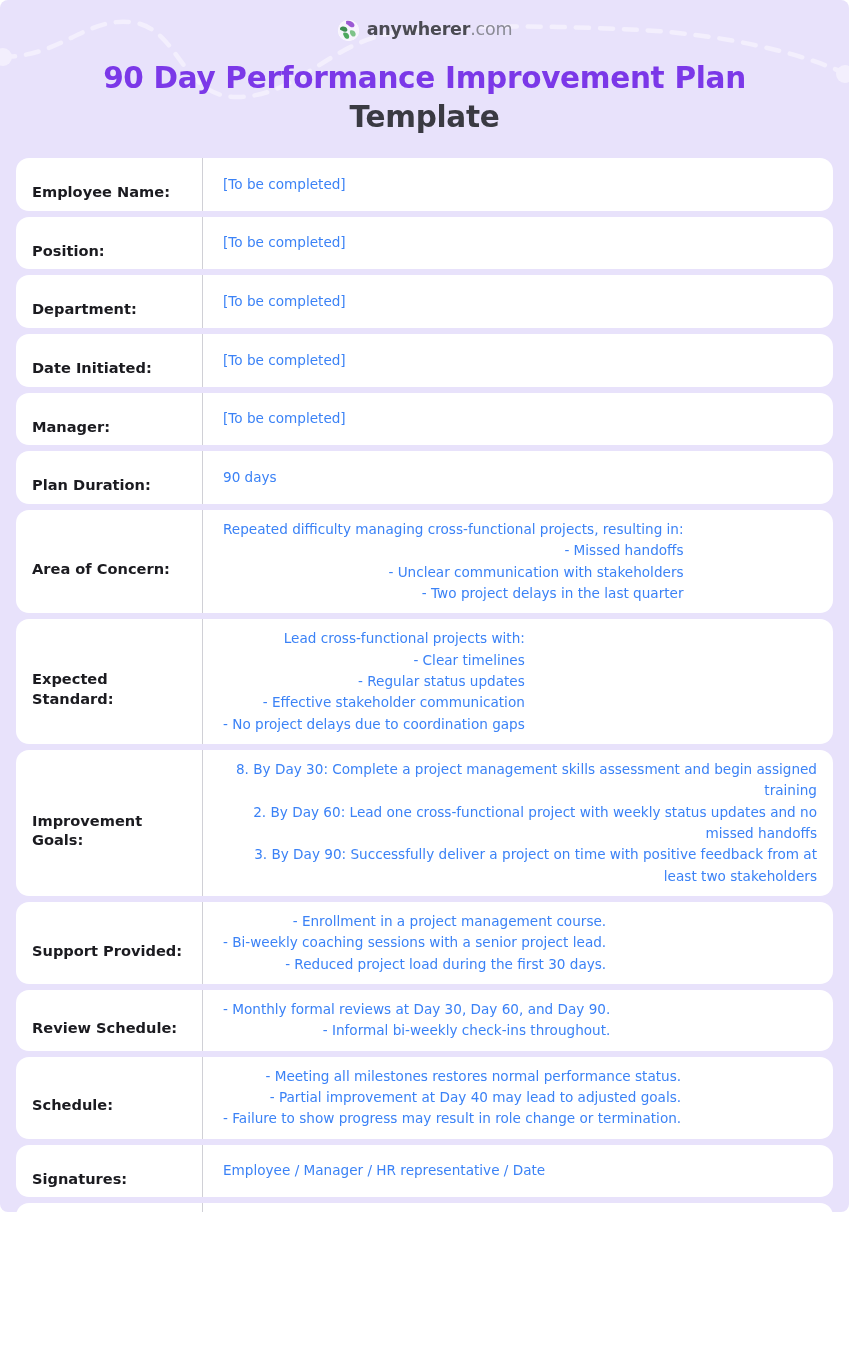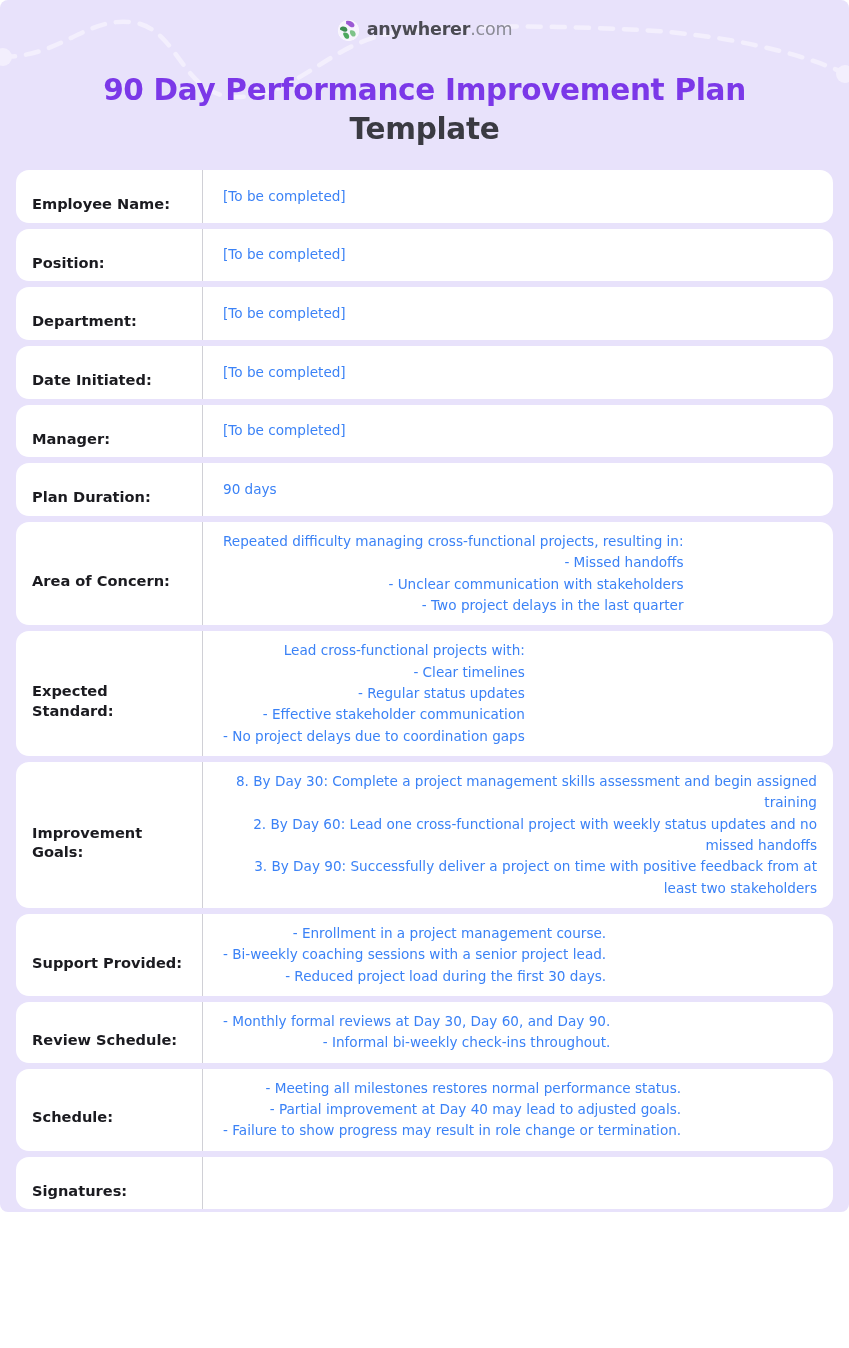--- a/index.html
+++ b/index.html
@@ -58,21 +58,21 @@
     color: #4b4b53;
     letter-spacing: -0.2px;
     line-height: 1;
   }
   .brand-text .tld {
     font-weight: normal;
     color: #8a8a95;
   }
 
   .title {
-    margin: 28px 70px 0 70px;
+    margin: 16px 70px 0 70px;
     text-align: center;
     font-size: 29.5px;
     font-weight: bold;
     line-height: 1.32;
     color: #7b38e8;
     letter-spacing: -0.3px;
   }
   .title .plain {
     color: #3a3a42;
   }
@@ -210,20 +210,21 @@
 - Informal bi-weekly check-ins throughout.</div>
       </div>
       <div class="row">
         <div class="cell-label">Schedule:</div>
         <div class="cell-value">- Meeting all milestones restores normal performance status.
 - Partial improvement at Day 40 may lead to adjusted goals.
 - Failure to show progress may result in role change or termination.</div>
       </div>
       <div class="row">
         <div class="cell-label">Signatures:</div>
+        <div class="cell-value">Employee / Manager / HR representative / Date</div>
       </div>
       <div class="row">
         <div class="cell-label">Employee</div>
         <div class="cell-value"><span class="sig-line"></span></div>
       </div>
       <div class="row">
         <div class="cell-label">Manager</div>
         <div class="cell-value"><span class="sig-line"></span></div>
       </div>
       <div class="row">

